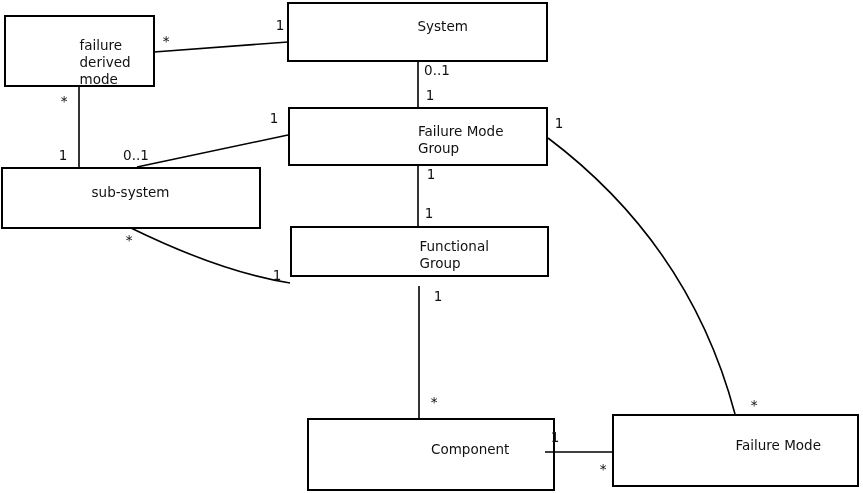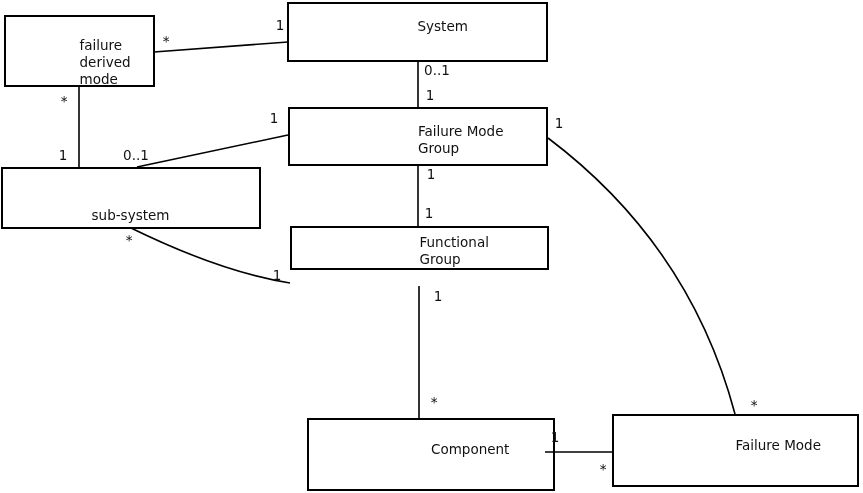--- a/index.html
+++ b/index.html
@@ -32,21 +32,20 @@
     transform: translateY(-14px);
     text-align: left;
   }
   
   .lbl-center {
     left: 0;
     right: 1px;
     top: 50%;
     transform: translateY(-14px);
     text-align: center;
-    margin-top: 23px;
   }
   .mult {
     position: absolute;
     font-size: 13.5px;
     line-height: 15px;
     transform: translate(-50%, -50%);
     white-space: nowrap;
     color: #111111;
   }
   #connectors {
@@ -86,21 +85,21 @@
       <div>Group</div>
     </div>
   </div>
 
   <div class="box" style="left:1px; top:167px; width:260px; height:62px;">
     <div class="lbl lbl-center">
       <div>sub-system</div>
     </div>
   </div>
 
-  <div class="box" style="left:290px; top:226px; width:259px; height:44px;padding-left:28px;">
+  <div class="box" style="left:290px; top:226px; width:259px; height:51px;padding-left:28px;">
     <div class="lbl lbl-centerstart">
       <div>Functional</div>
       <div>Group</div>
     </div>
   </div>
 
   <div class="box" style="left:307px; top:418px; width:248px; height:73px;">
     <div class="lbl lbl-centerstart">
       <div>Component</div>
     </div>

